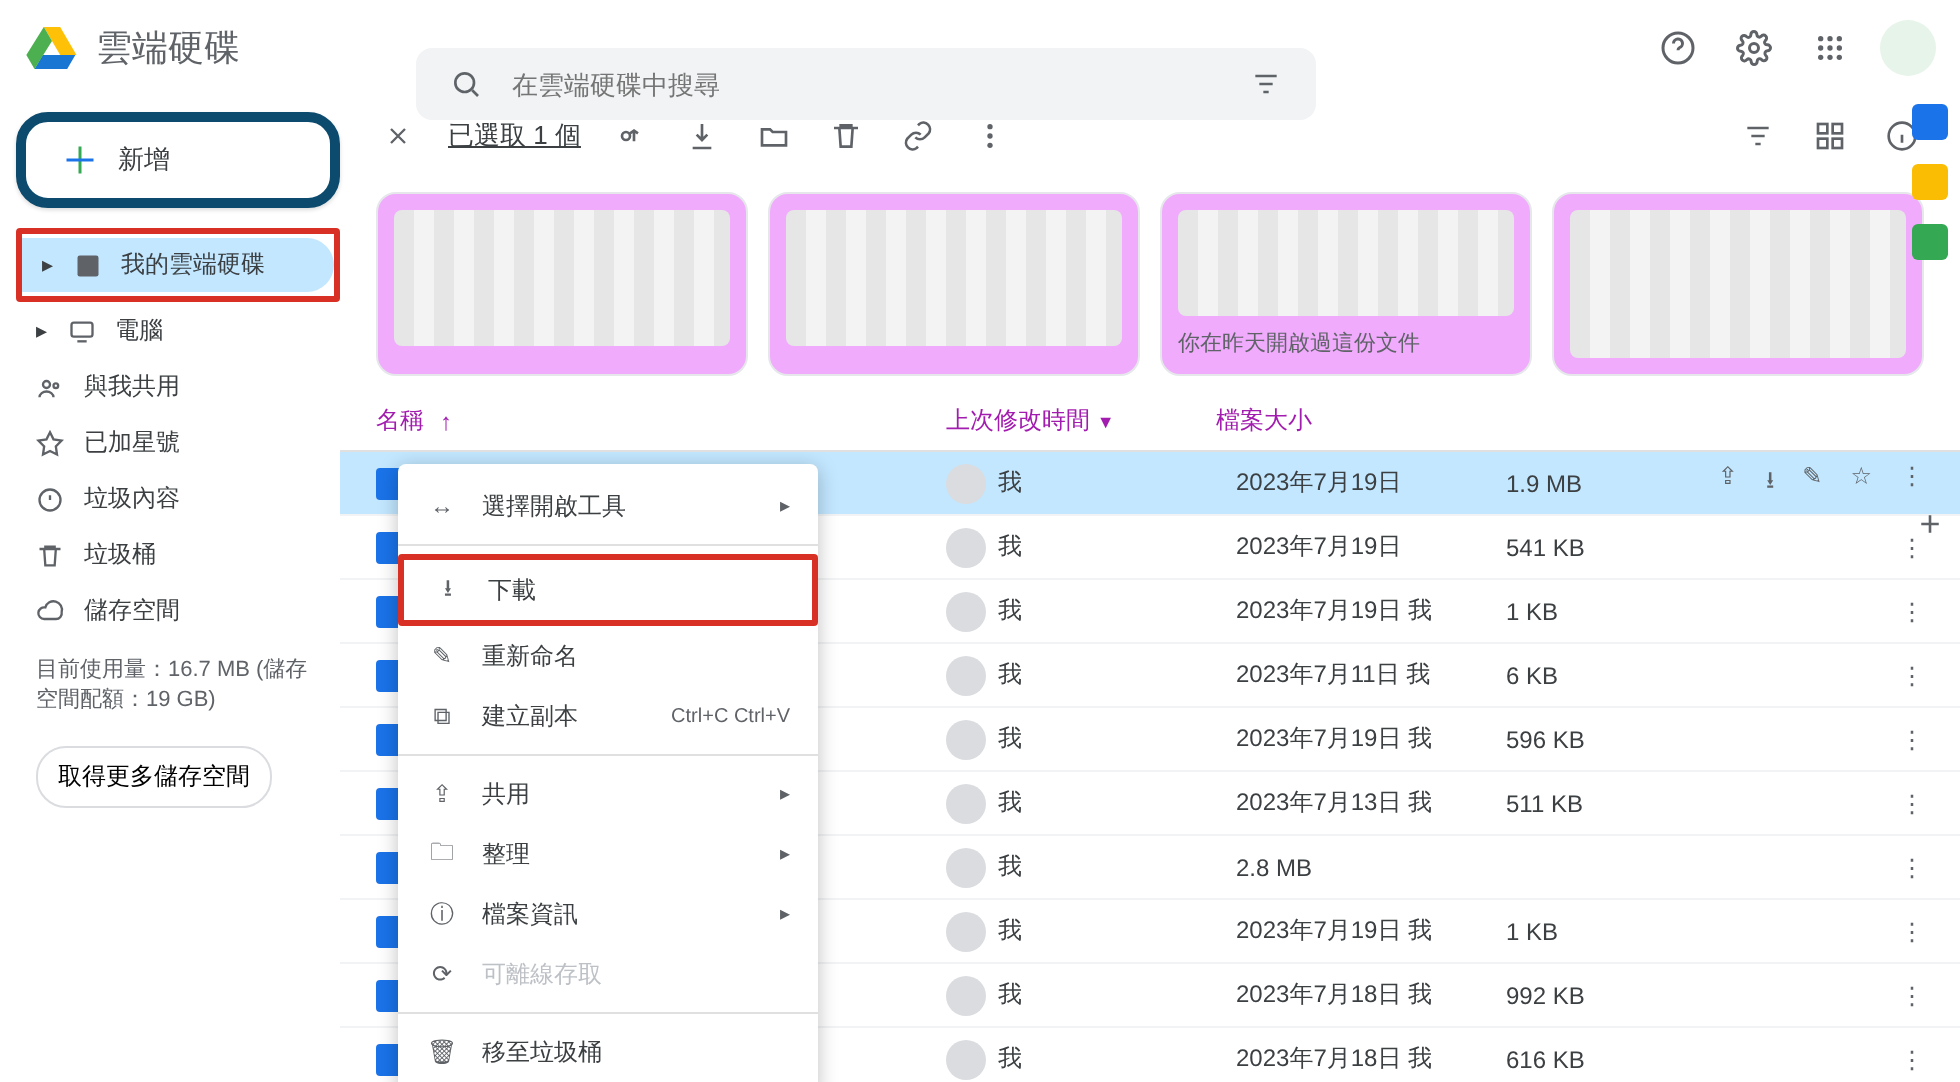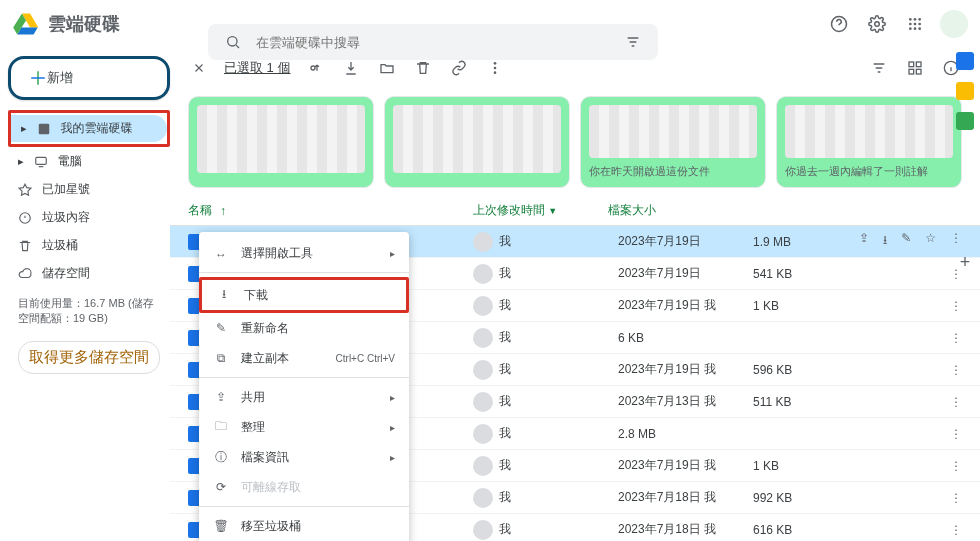--- a/index.html
+++ b/index.html
@@ -1,48 +1,48 @@
 <!DOCTYPE html>
 <html><head>
 <meta charset="utf-8">
 <style>
 * { margin: 0; padding: 0; box-sizing: border-box; font-family: "Segoe UI", Arial, sans-serif; }
 body { width: 980px; height: 541px; overflow: hidden; background: #fff; color: #3c4043; font-size: 13px; position: relative; }
 
 .header { height: 48px; display: flex; align-items: center; padding: 0 12px; gap: 8px; }
 .logo { display: flex; align-items: center; gap: 8px; }
 .logo-icon { width: 28px; height: 28px; }
-.brand { font-size: 18px; font-weight: 700; color: #5f6368; }
+.brand { font-size: 18px; font-weight: 400; color: #5f6368; }
 .search-bar { flex: 1; margin-left: 80px; height: 36px; background: #f1f3f4; border-radius: 8px; display: flex; align-items: center; padding: 0 12px; gap: 10px; max-width: 450px; margin-top: 36px; }
 .search-bar input { flex: 1; border: none; background: transparent; outline: none; font-size: 13px; }
 .header-right { margin-left: auto; display: flex; align-items: center; gap: 12px; }
 .icon-btn { width: 26px; height: 26px; display: flex; align-items: center; justify-content: center; border-radius: 50%; color: #5f6368; cursor: pointer; }
 .avatar { width: 28px; height: 28px; border-radius: 50%; background: #e6f4ea; }
 
 .layout { display: flex; height: calc(541px - 48px); }
 
 .sidebar { width: 170px; padding: 8px 0 8px 8px; }
-.new-btn { display: flex; align-items: center; background: #fff; border: 3px solid #0c4a6e; border-radius: 16px; padding: 10px 18px; box-shadow: 0 1px 2px rgba(0,0,0,.15); margin-bottom: 10px; font-size: 13px; cursor: pointer; }
+.new-btn { display: flex; align-items: center; gap: 10px; background: #fff; border: 5px solid #0c4a6e; border-radius: 16px; padding: 10px 18px; box-shadow: 0 1px 2px rgba(0,0,0,.15); margin-bottom: 10px; font-size: 13px; cursor: pointer; }
 .nav-item { display: flex; align-items: center; gap: 10px; padding: 5px 10px; border-radius: 0 14px 14px 0; cursor: pointer; font-size: 12px; color: #3c4043; margin: 1px 0; }
 .nav-item.active { background: #c2e7ff; font-weight: 500; }
 .highlight-box { border: 3px solid #d93025; border-radius: 2px; padding: 1px 0; }
 .storage-info { padding: 8px 10px; font-size: 11px; color: #5f6368; line-height: 1.4; }
-.storage-btn { margin: 6px 10px; border: 1px solid #dadce0; border-radius: 15px; padding: 6px 10px; font-size: 15px; color: #a16207; display: inline-block; cursor: pointer; }
+.storage-btn { margin: 6px 10px; border: 1px solid #dadce0; border-radius: 15px; padding: 6px 10px; font-size: 12px; color: #000000; display: inline-block; cursor: pointer; }
 
 .main { flex: 1; display: flex; flex-direction: column; }
 .toolbar { height: 40px; display: flex; align-items: center; gap: 14px; padding: 0 18px; text-decoration: underline; }
 .toolbar .icon-btn { width: 22px; height: 22px; }
 .toolbar-right { margin-left: auto; display: flex; gap: 14px; }
 
 .suggestions { display: flex; gap: 10px; padding: 8px 18px; }
-.sugg-card { flex: 1; background: #86efac; border: 1px solid #e5e7eb; border-radius: 10px; height: 92px; display: flex; flex-direction: column; padding: 8px; }
+.sugg-card { flex: 1; background: #f0abfc; border: 1px solid #e5e7eb; border-radius: 10px; height: 92px; display: flex; flex-direction: column; padding: 8px; }
 .sugg-thumb { flex: 1; background: repeating-linear-gradient(90deg,#e6e6e6 0 10px,#f3f3f3 10px 20px); border-radius: 4px; }
 .sugg-label { font-size: 11px; color: #5f6368; padding-top: 6px; }
 
-.headers { display: flex; align-items: center; padding: 6px 18px; font-size: 12px; color: #15803d; border-bottom: 1px solid #e0e0e0; }
+.headers { display: flex; align-items: center; padding: 6px 18px; font-size: 12px; color: #a21caf; border-bottom: 1px solid #e0e0e0; }
 .col-name { width: 285px; display: flex; gap: 8px; align-items: center; }
 .col-owner { width: 145px; }
 .col-mod  { width: 135px; }
 .col-size { flex: 1; }
 
 .files { flex: 1; position: relative; overflow: hidden; }
 .row { display: flex; align-items: center; height: 32px; padding: 0 18px; font-size: 12px; border-bottom: 1px solid #f1f3f4; }
 .row.selected { background: #c2e7ff; }
 .doc-icon { width: 16px; height: 16px; background: #1a73e8; border-radius: 2px; margin-right: 10px; }
 .owner-av { width: 20px; height: 20px; border-radius: 50%; background: #dadce0; margin-right: 6px; }
@@ -141,20 +141,28 @@
         <span>我的雲端硬碟</span>
       </div>
     </div>
     <div class="nav-item">
       <span style="font-size:11px">▸</span>
       <svg width="14" height="14" viewBox="0 0 24 24" fill="none" stroke="#5f6368" stroke-width="2">
           <rect x="3" y="4" width="18" height="12" rx="2"></rect>
           <path d="M8 20h8"></path>
         </svg>
       <span>電腦</span>
+    </div>
+    <div class="nav-item">
+      <svg width="14" height="14" viewBox="0 0 24 24" fill="none" stroke="#5f6368" stroke-width="2">
+          <circle cx="9" cy="9" r="3"></circle>
+          <circle cx="17" cy="10" r="2"></circle>
+          <path d="M3 20c0-3 3-5 6-5s6 2 6 5"></path>
+        </svg>
+      <span>與我共用</span>
     </div>
     <div class="nav-item">
       <svg width="14" height="14" viewBox="0 0 24 24" fill="none" stroke="#5f6368" stroke-width="2">
           <path d="m12 2 3 6 7 1-5 5 1 7-6-3-6 3 1-7-5-5 7-1z"></path>
         </svg>
       <span>已加星號</span>
     </div>
     <div class="nav-item">
       <svg width="14" height="14" viewBox="0 0 24 24" fill="none" stroke="#5f6368" stroke-width="2">
           <circle cx="12" cy="12" r="9"></circle>
@@ -254,21 +262,20 @@
       <div class="sugg-card">
           <div class="sugg-thumb"></div>
           <div class="sugg-label"></div>
         </div>
       <div class="sugg-card">
           <div class="sugg-thumb"></div>
           <div class="sugg-label">你在昨天開啟過這份文件</div>
         </div>
       <div class="sugg-card">
           <div class="sugg-thumb"></div>
-          <div class="sugg-label">你過去一週內編輯了一則註解</div>
         </div>
     </div>
 
     <div class="headers">
       <div class="col-name">
           <span>名稱</span>
           <span>↑</span>
         </div>
       <div class="col-mod"><span>上次修改時間</span> <span style="font-size:9px">▼</span></div>
       <div class="col-size">檔案大小</div>
@@ -325,20 +332,21 @@
           </div>
         </div>
         <div class="row">
           <div class="col-name" style="display:flex;align-items:center">
             <span class="doc-icon"></span>
           </div>
           <div class="col-owner" style="display:flex;align-items:center">
             <span class="owner-av"></span>
             <span>我</span>
           </div>
+          <div class="col-mod">2023年7月11日 我</div>
           <div class="col-size" style="display:flex;align-items:center">
             <span>6 KB</span>
             <span class="more-v">⋮</span>
           </div>
         </div>
         <div class="row">
           <div class="col-name" style="display:flex;align-items:center">
             <span class="doc-icon"></span>
           </div>
           <div class="col-owner" style="display:flex;align-items:center">

